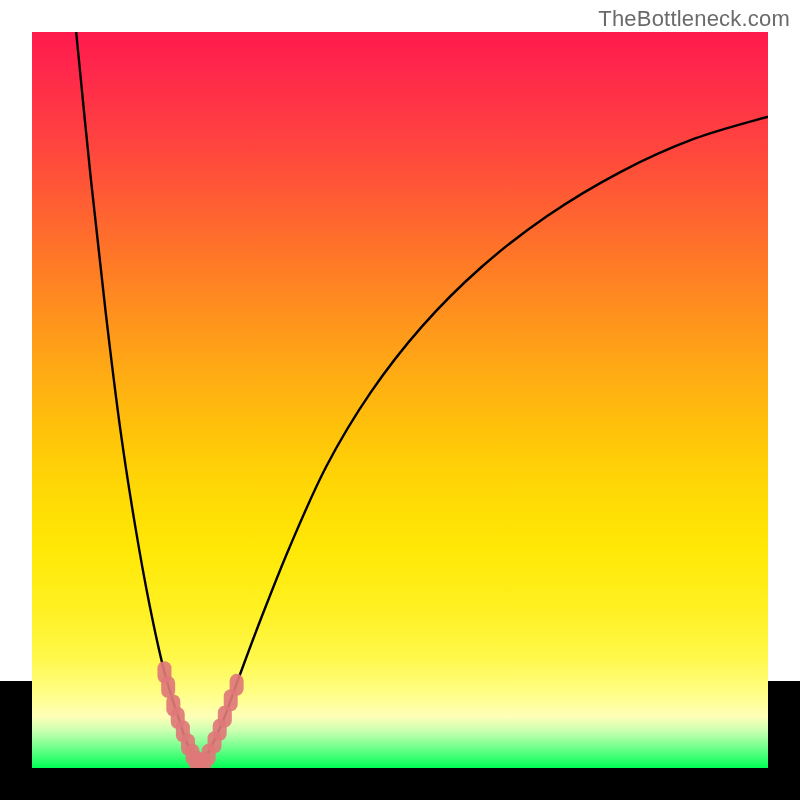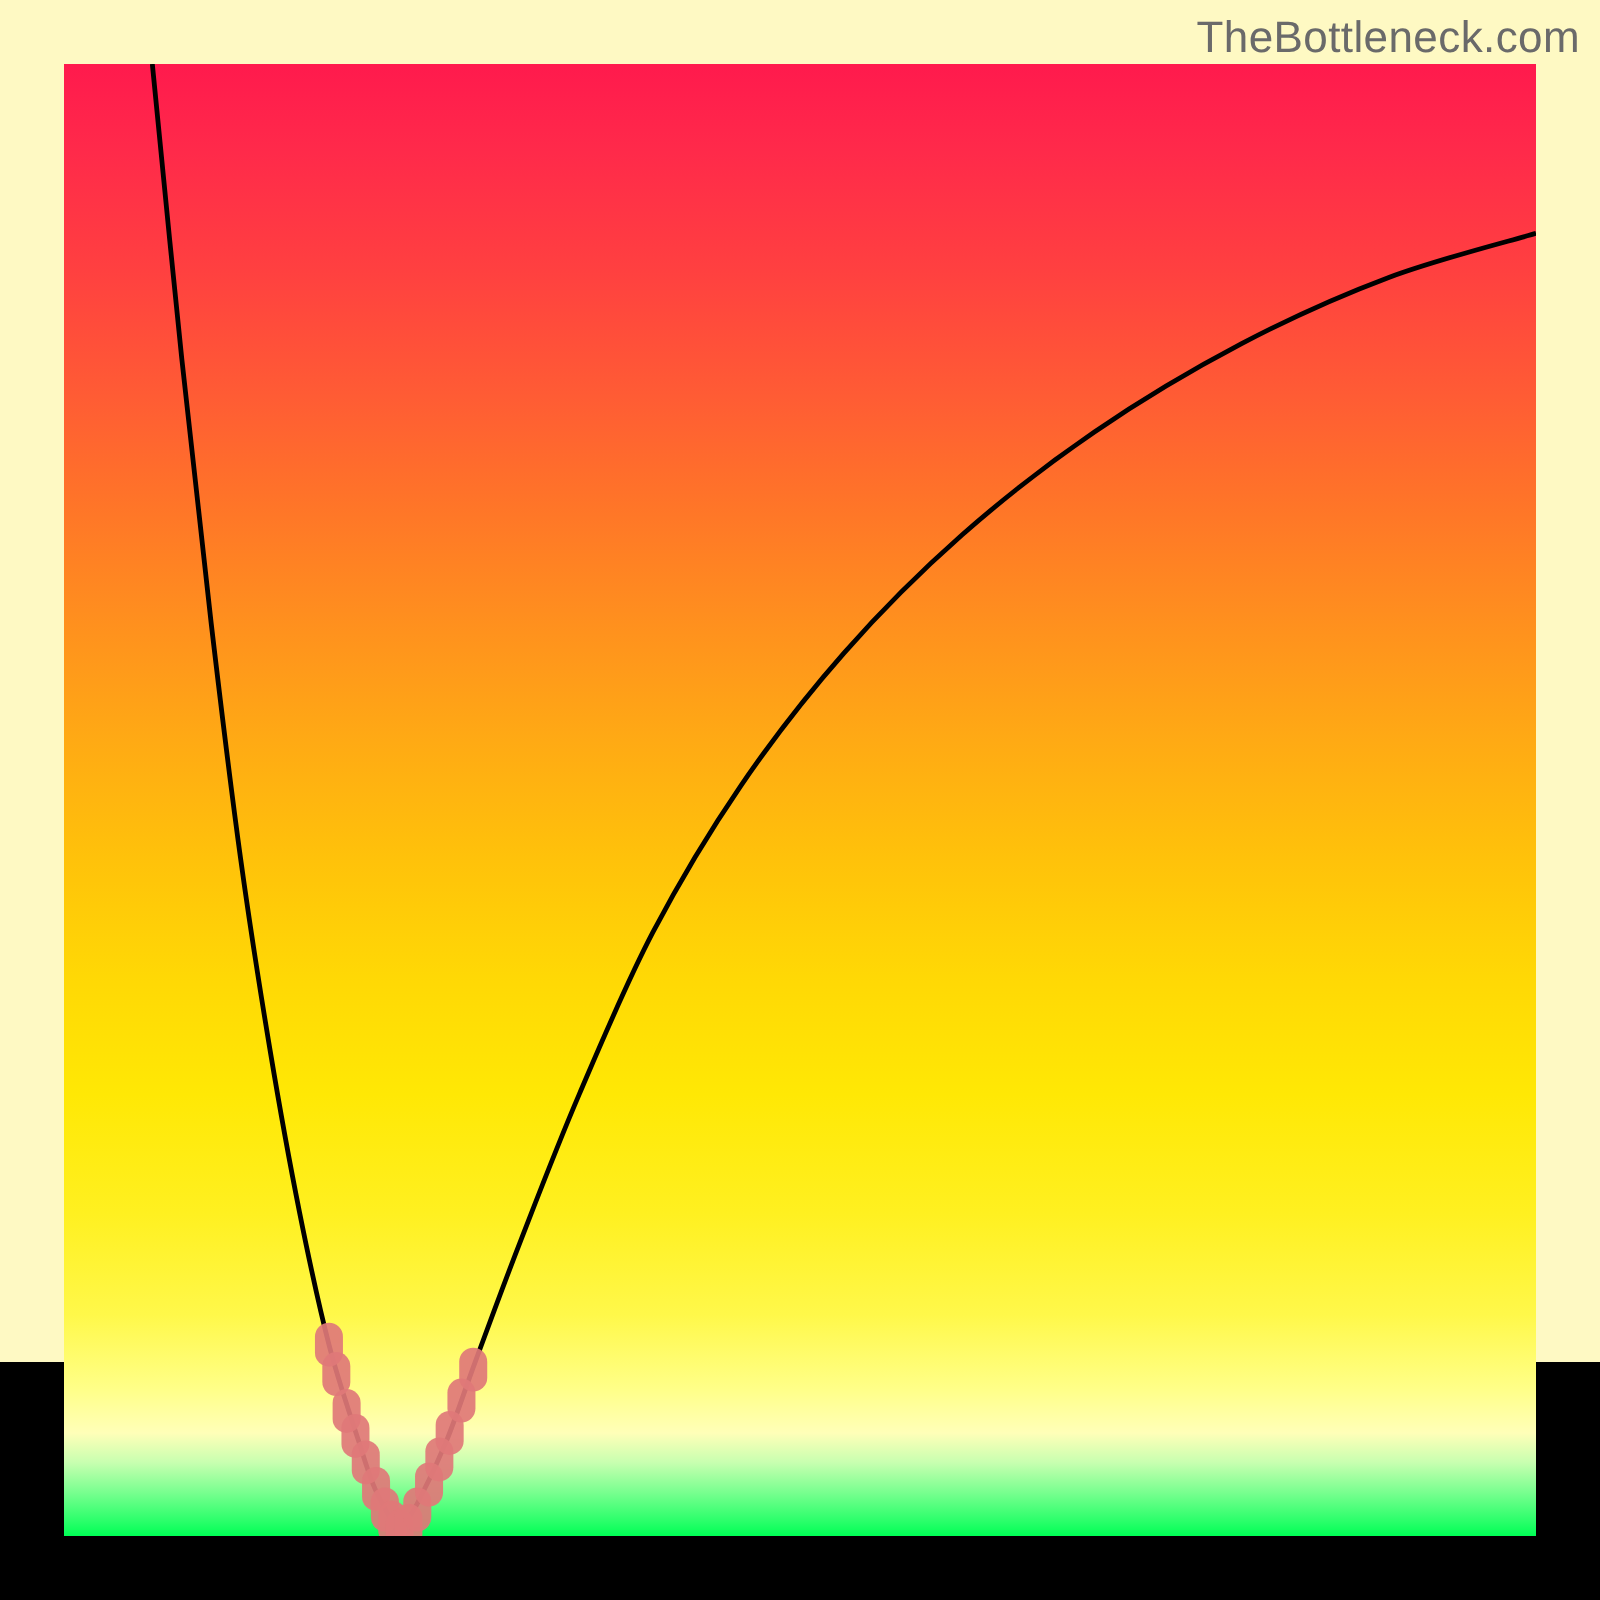--- a/index.html
+++ b/index.html
@@ -8,21 +8,21 @@
     width: 800px;
     height: 800px;
     overflow: hidden;
     background: #000;
     font-family: Arial, sans-serif;
   }
   .container {
     position: relative;
     width: 800px;
     height: 681px;
-    background: #fef9c3;
+    background: #ffffff;
   }
   .plot-area {
     position: absolute;
     left: 32px;
     top: 32px;
     width: 736px;
     height: 736px;
     background: linear-gradient(to bottom,
       #ff1a4d 0%,
       #ff2a4a 6%,

